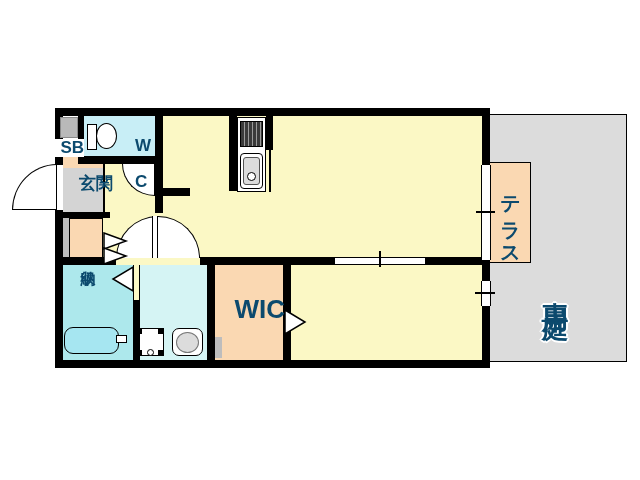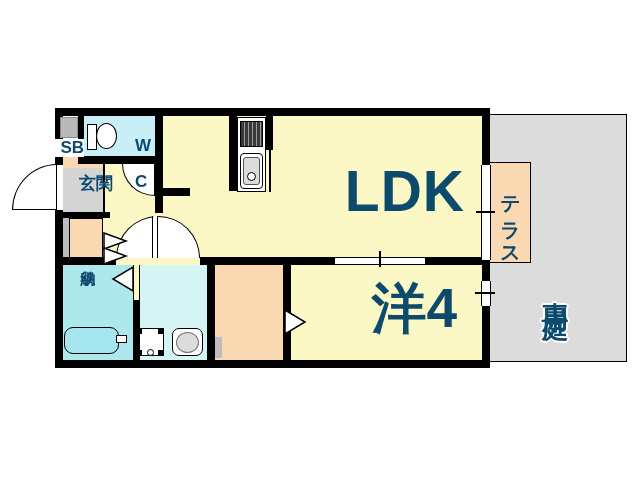--- a/index.html
+++ b/index.html
@@ -109,22 +109,21 @@
   <div class="door" style="left:116px;top:216px;width:84px;height:42px;border-radius:84px 84px 0 0;border-bottom:none;"></div>
   <div class="door" style="left:152px;top:216px;width:6px;height:42px;border-top:none;border-bottom:none;"></div>
 
   <svg class="overlay" width="640" height="480">
     <polygon points="104,233 126,241 104,249" fill="#fff" stroke="#000" stroke-width="1.5"></polygon>
     <polygon points="104,248 126,256 104,264" fill="#fff" stroke="#000" stroke-width="1.5"></polygon>
     <polygon points="133,267 133,291 113,279" fill="#fff" stroke="#000" stroke-width="1.5"></polygon>
     <polygon points="285,310 305,322 285,334" fill="#fff" stroke="#000" stroke-width="1.5"></polygon>
   </svg>
 
-  <div class="lbl" style="left:280px;top:160px;width:185px;height:62px;font-size:57px;line-height:62px;letter-spacing:1px;">LDK</div>
-  <div class="lbl" style="left:302px;top:272px;width:155px;height:72px;font-size:55px;line-height:72px;">洋4</div>
+  <div class="lbl" style="left:213px;top:296px;width:72px;height:28px;font-size:26px;">WIC</div>
   <div class="lbl" style="left:63px;top:175px;width:40px;height:20px;font-size:17px;margin-left:10px;">玄関</div>
   <div class="lbl vtext" style="left:76px;top:219px;width:20px;height:40px;font-size:15px;">収納</div>
   <div class="lbl" style="left:116px;top:119px;width:24px;height:38px;font-size:17px;line-height:18px;">
     <span>W</span><br>
     <span>C</span>
   </div>
   <div class="lbl" style="left:51px;top:139px;width:33px;height:18px;font-size:17px;line-height:18px;background:#fff;z-index:10;">SB</div>
   <div class="lbl vtext" style="left:496px;top:171px;width:25px;height:86px;font-size:20px;letter-spacing:2px;">テラス</div>
   <div class="lbl vtext" style="left:539px;top:186px;width:30px;height:110px;font-size:27px;letter-spacing:5px;
               text-shadow:-2px 0 #fff,2px 0 #fff,0 -2px #fff,0 2px #fff,-1px -1px #fff,1px 1px #fff,-1px 1px #fff,1px -1px #fff;">専用庭</div>

